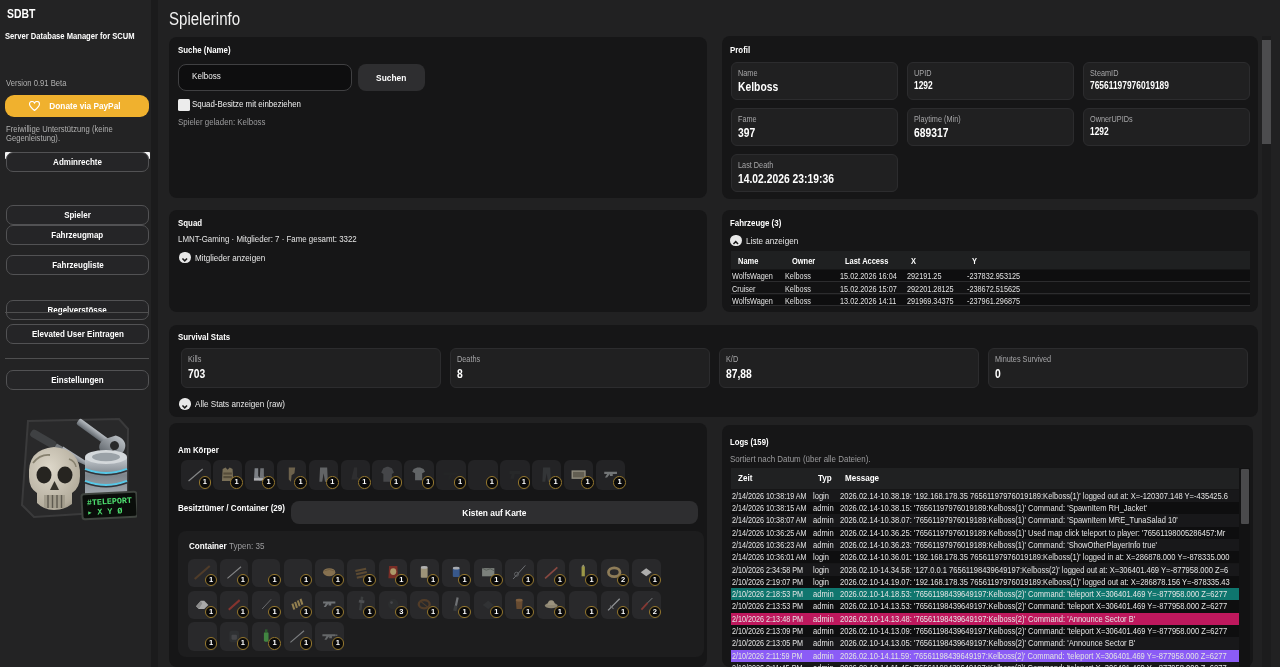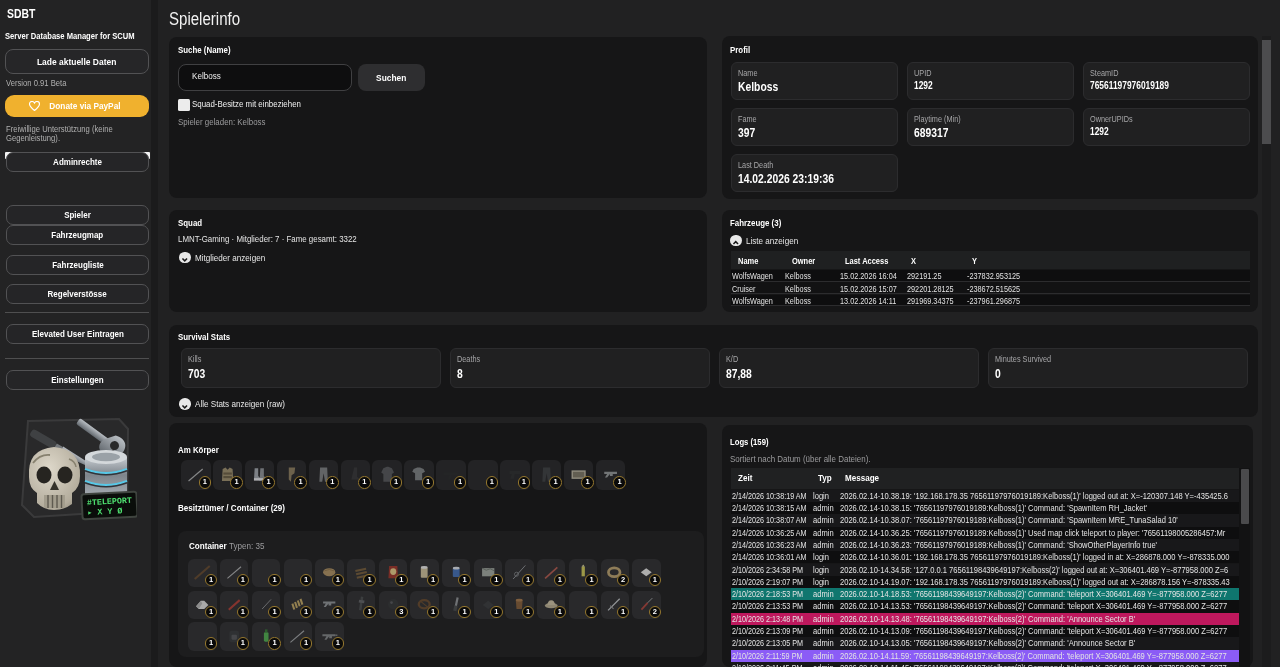--- a/index.html
+++ b/index.html
@@ -17,23 +17,20 @@
 .slot svg{position:absolute;left:14%;top:12%;width:72%;height:72%;filter:brightness(0.8) saturate(0.75)}
 .badge{position:absolute;width:12.6px;height:12.6px;background:#0a0a0a;border:1.3px solid #96782e;border-radius:50%;color:#fff;font-size:7.5px;font-weight:bold;text-align:center;line-height:10px;z-index:3}
 .lrow{position:absolute;left:731px;width:508px;height:12.3px;overflow:hidden}
 
 </style></head><body>
 <div id="root">
 <div class="abs" style="left:0;top:0;width:151px;height:667px;background:#232324"></div>
     <div class="abs" style="left:151px;top:0;width:7px;height:667px;background:#1b1b1c"></div>
 <div style="position:absolute;left:6.5px;top:6.5px;font-size:13px;color:#fff;font-weight:700;transform:scaleX(0.8);transform-origin:0 0;white-space:nowrap;line-height:1.15;">SDBT</div>
 <div style="position:absolute;left:5px;top:30.5px;font-size:9.5px;color:#fff;font-weight:700;transform:scaleX(0.8);transform-origin:0 0;white-space:nowrap;line-height:1.15;">Server Database Manager for SCUM</div>
-<div class="abs" style="left:5px;top:49px;width:144px;height:25px;background:#262628;border:1px solid #525254;border-radius:8px;display:flex;align-items:center;justify-content:center">
-      <span style="font-size:9.5px;font-weight:bold;color:#fff;transform:scaleX(0.89)">Lade aktuelle Daten</span>
-    </div>
 <div style="position:absolute;left:6px;top:78px;font-size:9px;color:#b0b0b0;font-weight:400;transform:scaleX(0.85);transform-origin:0 0;white-space:nowrap;line-height:1.15;">Version 0.91 Beta</div>
 <div class="abs" style="left:5px;top:95px;width:144px;height:21.5px;background:#f0b12e;border-radius:9px;display:flex;align-items:center;justify-content:center">
       <svg width="11" height="10" viewBox="0 0 24 22" style="margin-right:4px">
         <path d="M12 21 C5 15 1 11 1 6.5 C1 3 3.7 1 6.5 1 C8.8 1 11 2.5 12 4.5 C13 2.5 15.2 1 17.5 1 C20.3 1 23 3 23 6.5 C23 11 19 15 12 21 Z" fill="none" stroke="#fff" stroke-width="2.6"></path>
       </svg>
       <span style="font-size:9.5px;font-weight:bold;color:#fff;transform:scaleX(0.87)">Donate via PayPal</span>
     </div>
 <div style="position:absolute;left:6px;top:123.5px;font-size:9px;color:#b0b0b0;font-weight:400;transform:scaleX(0.85);transform-origin:0 0;white-space:nowrap;line-height:1.15;line-height:10.8px">Freiwillige Unterstützung (keine</div>
 <div style="position:absolute;left:6px;top:133.4px;font-size:9px;color:#b0b0b0;font-weight:400;transform:scaleX(0.85);transform-origin:0 0;white-space:nowrap;line-height:1.15;line-height:10.8px">Gegenleistung).</div>
 <div class="abs" style="left:5px;top:152px;width:145px;height:6.5px;background:#f2f2f2;border-radius:1px"></div>
@@ -42,21 +39,21 @@
     </div>
 <div class="sbtn" style="top:205px">
       <span>Spieler</span>
     </div>
 <div class="sbtn" style="top:225px">
       <span>Fahrzeugmap</span>
     </div>
 <div class="sbtn" style="top:254.5px">
       <span>Fahrzeugliste</span>
     </div>
-<div class="sbtn" style="top:284px">
+<div class="sbtn" style="top:300px">
       <span>Regelverstösse</span>
     </div>
 <div class="sdiv" style="top:311.8px"></div>
 <div class="sbtn" style="top:323.5px">
       <span>Elevated User Eintragen</span>
     </div>
 <div class="sdiv" style="top:357.8px"></div>
 <div class="sbtn" style="top:369.5px">
       <span>Einstellungen</span>
     </div>
@@ -290,20 +287,23 @@
       </svg>
     </div>
     <div class="badge" style="left:581.3px;top:476.0px">1</div>
 <div class="slot" style="left:595.7px;top:460.0px;width:29.5px;height:29.5px;background:#232325">
       <svg viewBox="0 0 30 30">
         <path d="M6 11 L24 11 L24 14 L18 14 L18 17 L14 17 L14 14 L10 19 L7 19 L10 14 L6 14 Z" fill="#8e9294"></path>
       </svg>
     </div>
     <div class="badge" style="left:613.2px;top:476.0px">1</div>
 <div style="position:absolute;left:178px;top:503px;font-size:9.5px;color:#fff;font-weight:700;transform:scaleX(0.848);transform-origin:0 0;white-space:nowrap;line-height:1.15;">Besitztümer / Container (29)</div>
+<div class="btn" style="left:291px;top:500.5px;width:407px;height:23px">
+      <span style="font-size:9.5px">Kisten auf Karte</span>
+    </div>
 <div class="abs" style="left:178px;top:531px;width:526px;height:126px;background:#1d1d1e;border-radius:8px"></div>
 <div style="position:absolute;left:189px;top:541px;font-size:9.5px;color:#fff;font-weight:700;transform:scaleX(0.85);transform-origin:0 0;white-space:nowrap;line-height:1.15;">Container <span style="color:#9c9c9e;font-weight:400">Typen: 35</span></div>
 <div class="slot" style="left:188.4px;top:559.0px;width:28.4px;height:28.4px;background:#29292b">
       <svg viewBox="0 0 30 30">
         <line x1="4" y1="25" x2="26" y2="6" stroke="#6b4a2a" stroke-width="3"></line>
       </svg>
     </div>
     <div class="badge" style="left:204.8px;top:573.9px">1</div>
 <div class="slot" style="left:220.1px;top:559.0px;width:28.4px;height:28.4px;background:#29292b">
       <svg viewBox="0 0 30 30">

